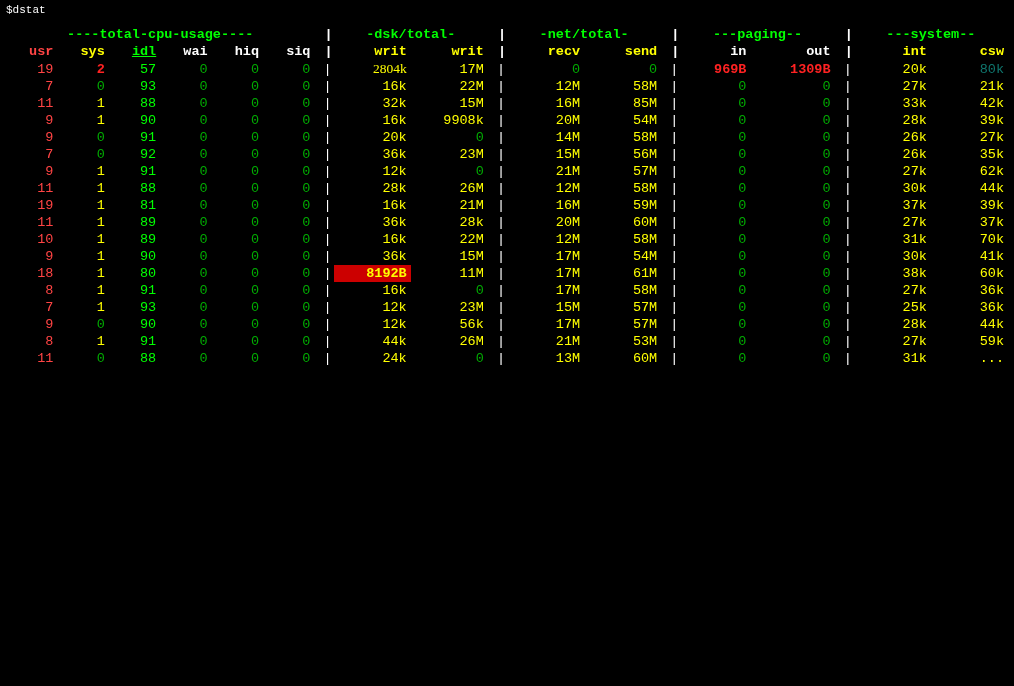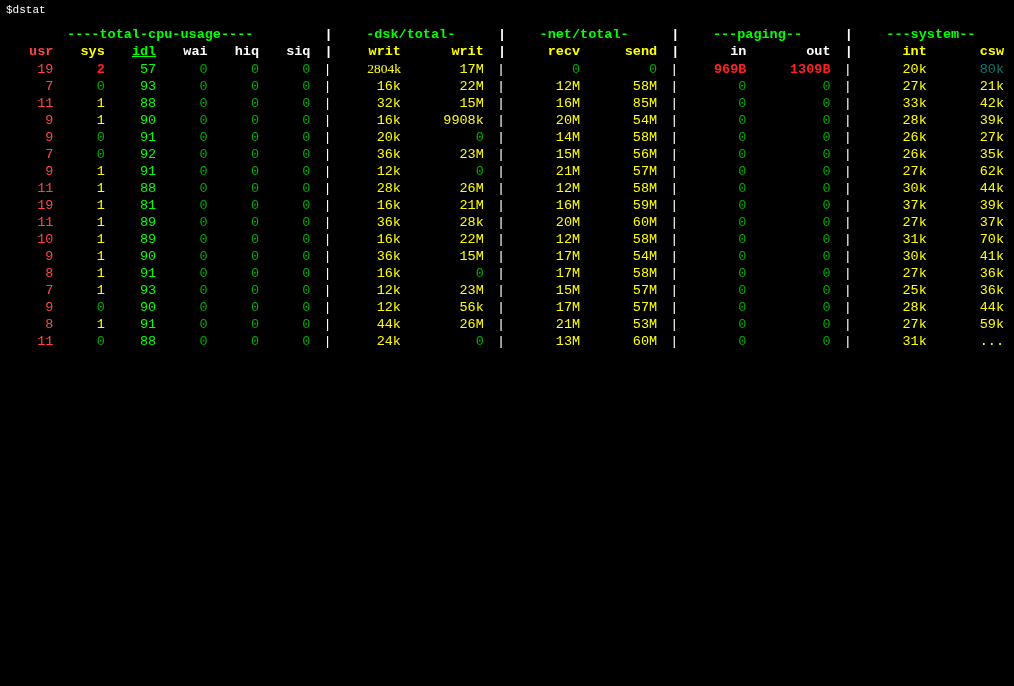--- a/index.html
+++ b/index.html
@@ -322,20 +322,40 @@
           <td style="color: rgb(255, 255, 0);">17M</td>
           <td style="color: rgb(255, 255, 0);">54M</td>
           <td style="color: rgb(255, 255, 255); padding: 1px 2px;">|</td>
           <td style="color: rgb(0, 170, 0);">0</td>
           <td style="color: rgb(0, 170, 0);">0</td>
           <td style="color: rgb(255, 255, 255); padding: 1px 2px;">|</td>
           <td style="color: rgb(255, 255, 0);">30k</td>
           <td style="color: rgb(255, 255, 0);">41k</td>
         </tr>
         <tr>
+          <td style="color: rgb(255, 68, 68);">18</td>
+          <td style="color: rgb(255, 255, 0);">1</td>
+          <td style="color: rgb(0, 255, 0);">80</td>
+          <td style="color: rgb(0, 170, 0);">0</td>
+          <td style="color: rgb(0, 170, 0);">0</td>
+          <td style="color: rgb(0, 170, 0);">0</td>
+          <td style="color: rgb(255, 255, 255); padding: 1px 2px;">|</td>
+          <td style="color: rgb(255, 255, 0); background-color: rgb(204, 0, 0); font-weight: bold;">8192B</td>
+          <td style="color: rgb(255, 255, 0);">11M</td>
+          <td style="color: rgb(255, 255, 255); padding: 1px 2px;">|</td>
+          <td style="color: rgb(255, 255, 0);">17M</td>
+          <td style="color: rgb(255, 255, 0);">61M</td>
+          <td style="color: rgb(255, 255, 255); padding: 1px 2px;">|</td>
+          <td style="color: rgb(0, 170, 0);">0</td>
+          <td style="color: rgb(0, 170, 0);">0</td>
+          <td style="color: rgb(255, 255, 255); padding: 1px 2px;">|</td>
+          <td style="color: rgb(255, 255, 0);">38k</td>
+          <td style="color: rgb(255, 255, 0);">60k</td>
+        </tr>
+        <tr>
           <td style="color: rgb(255, 68, 68);">8</td>
           <td style="color: rgb(255, 255, 0);">1</td>
           <td style="color: rgb(0, 255, 0);">91</td>
           <td style="color: rgb(0, 170, 0);">0</td>
           <td style="color: rgb(0, 170, 0);">0</td>
           <td style="color: rgb(0, 170, 0);">0</td>
           <td style="color: rgb(255, 255, 255); padding: 1px 2px;">|</td>
           <td style="color: rgb(255, 255, 0);">16k</td>
           <td style="color: rgb(0, 170, 0);">0</td>
           <td style="color: rgb(255, 255, 255); padding: 1px 2px;">|</td>

